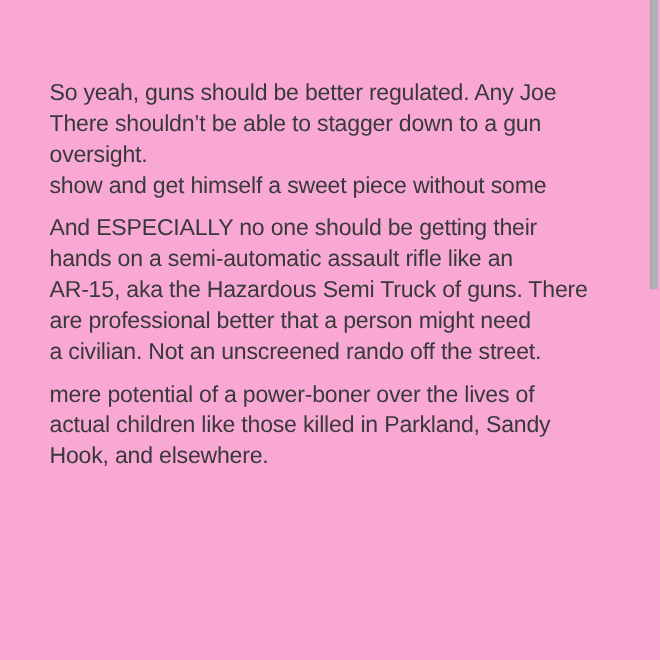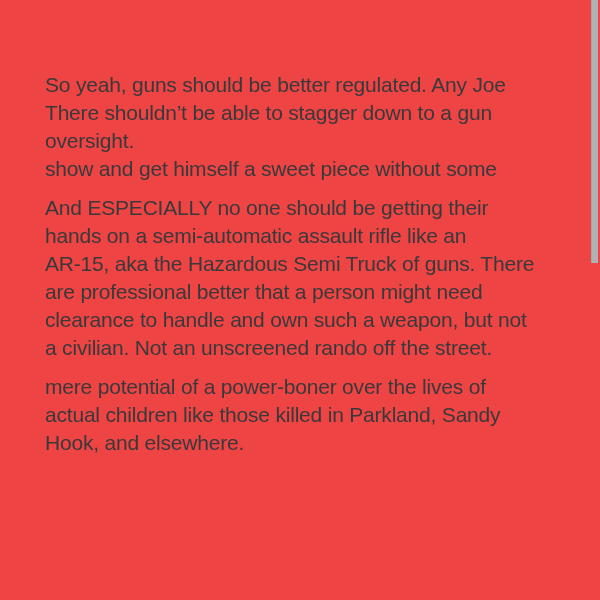--- a/index.html
+++ b/index.html
@@ -39,34 +39,33 @@
     right: 2px;
     width: 6px;
     height: 263px;
     background: #b1b1b1;
     border-left: 1px solid #a6a6a6;
   }
 </style>
 </head>
 <body>
 
-<div id="screen" style="background: #ef4444;">
+<div id="screen" style="background: #f9a8d4;">
   <div id="text-content" style="color: rgb(57, 57, 59);">
       <div class="paragraph">
         <div class="text-line"><span>So yeah, guns should be better regulated. Any Joe</span></div>
         <div class="text-line"><span>There shouldn’t be able to stagger down to a gun</span></div>
         <div class="text-line"><span>oversight.</span></div>
         <div class="text-line"><span>show and get himself a sweet piece without some</span></div>
       </div>
       <div class="paragraph">
         <div class="text-line"><span>And ESPECIALLY no one should be getting their</span></div>
         <div class="text-line"><span>hands on a semi-automatic assault rifle like an</span></div>
         <div class="text-line"><span>AR-15, aka the Hazardous Semi Truck of guns. There</span></div>
         <div class="text-line"><span>are </span><span class="seg-italic">professional</span><span> better that a person </span><span class="seg-italic">might</span><span> need</span></div>
-        <div class="text-line"><span>clearance to handle and own such a weapon, but not</span></div>
         <div class="text-line"><span>a civilian. Not an unscreened rando off the street.</span></div>
       </div>
       <div class="paragraph">
         <div class="text-line"><span>mere potential of a power-boner over the lives of</span></div>
         <div class="text-line"><span>actual children like those killed in Parkland, Sandy</span></div>
         <div class="text-line"><span>Hook, and elsewhere.</span></div>
       </div>
     </div>
   <div id="scrollbar-thumb" style="background: rgb(177, 177, 177);"></div>
 </div>

